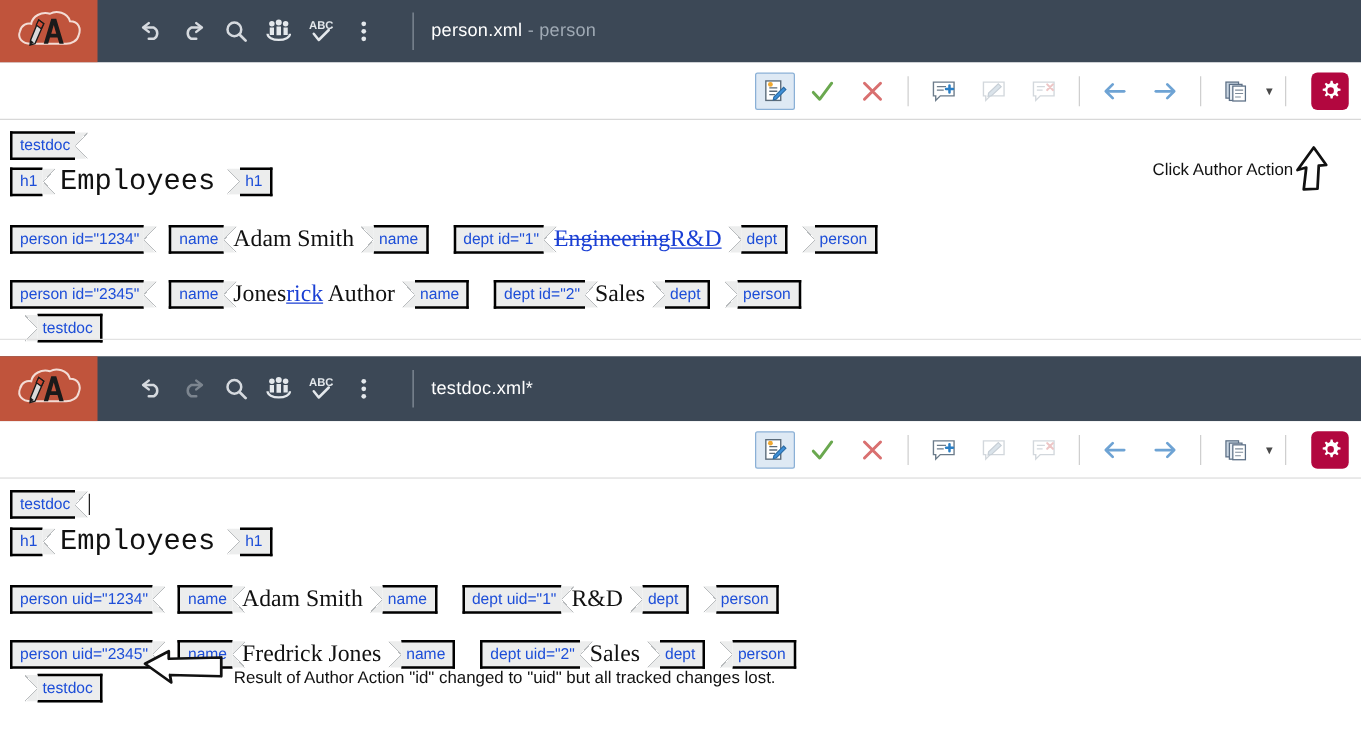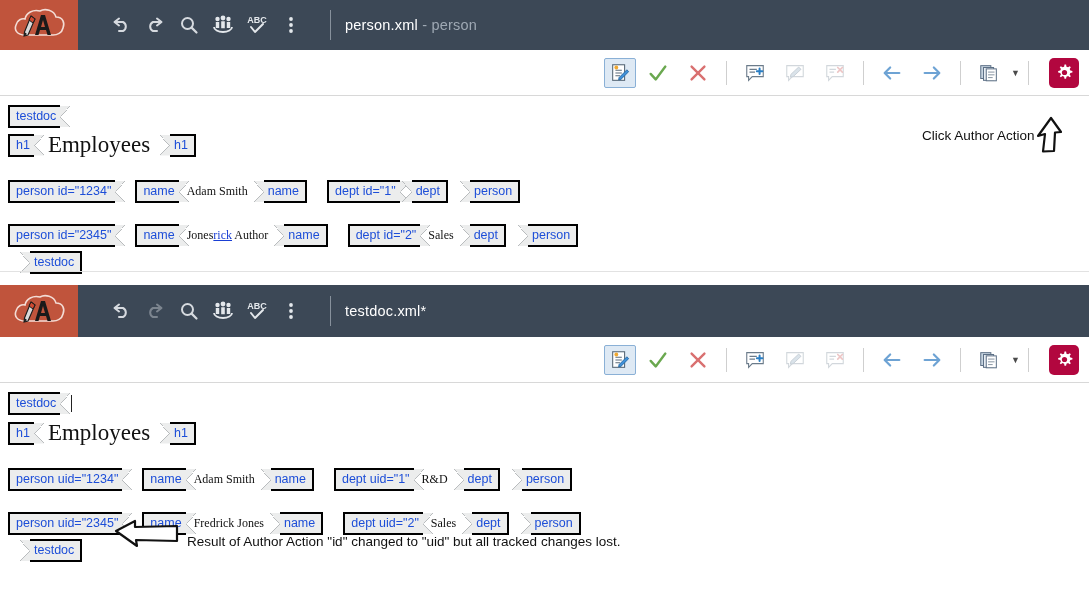--- a/index.html
+++ b/index.html
@@ -148,26 +148,26 @@
       linear-gradient(to bottom left, #eceded 49%, transparent 49%) top right/100% 50% no-repeat,
       linear-gradient(to top left, #eceded 49%, transparent 49%) bottom right/100% 50% no-repeat;
   }
 
   .gap { display: inline-block; width: 18px; }
   .gap-sm { display: inline-block; width: 10px; }
 
   
   .dtext {
     font-family: "Liberation Serif", serif;
-    font-size: 12px;
+    font-size: 19px;
     color: #111;
     padding: 0 6px;
     white-space: nowrap;
   }
-  .dtext.h1 { font-size: 23px; padding: 0 10px 0 12px; }
+  .dtext.h1 { font-size: 23px; padding: 0 10px 0 12px; font-family: Liberation Mono, monospace; }
   .del {
     color: #1a3fd4;
     text-decoration: line-through;
   }
   .ins {
     color: #1a3fd4;
     text-decoration: underline;
   }
   .caret-bar {
     display: inline-block;
@@ -345,20 +345,21 @@
       </div>
 
       <div class="xrow r3">
         <span class="tag open">person id="1234"</span>
         <span class="gap"></span>
         <span class="tag open">name</span>
         <span class="dtext">Adam Smith</span>
         <span class="tag close">name</span>
         <span class="gap"></span>
         <span class="tag open">dept id="1"</span>
+        <span class="dtext"><span class="del">Engineering</span><span class="ins">R&amp;D</span></span>
         <span class="tag close">dept</span>
         <span class="gap-sm"></span>
         <span class="tag close">person</span>
       </div>
 
       <div class="xrow r4">
         <span class="tag open">person id="2345"</span>
         <span class="gap"></span>
         <span class="tag open">name</span>
         <span class="dtext"><span>Jones</span><span class="ins">rick</span><span> Author</span></span>

